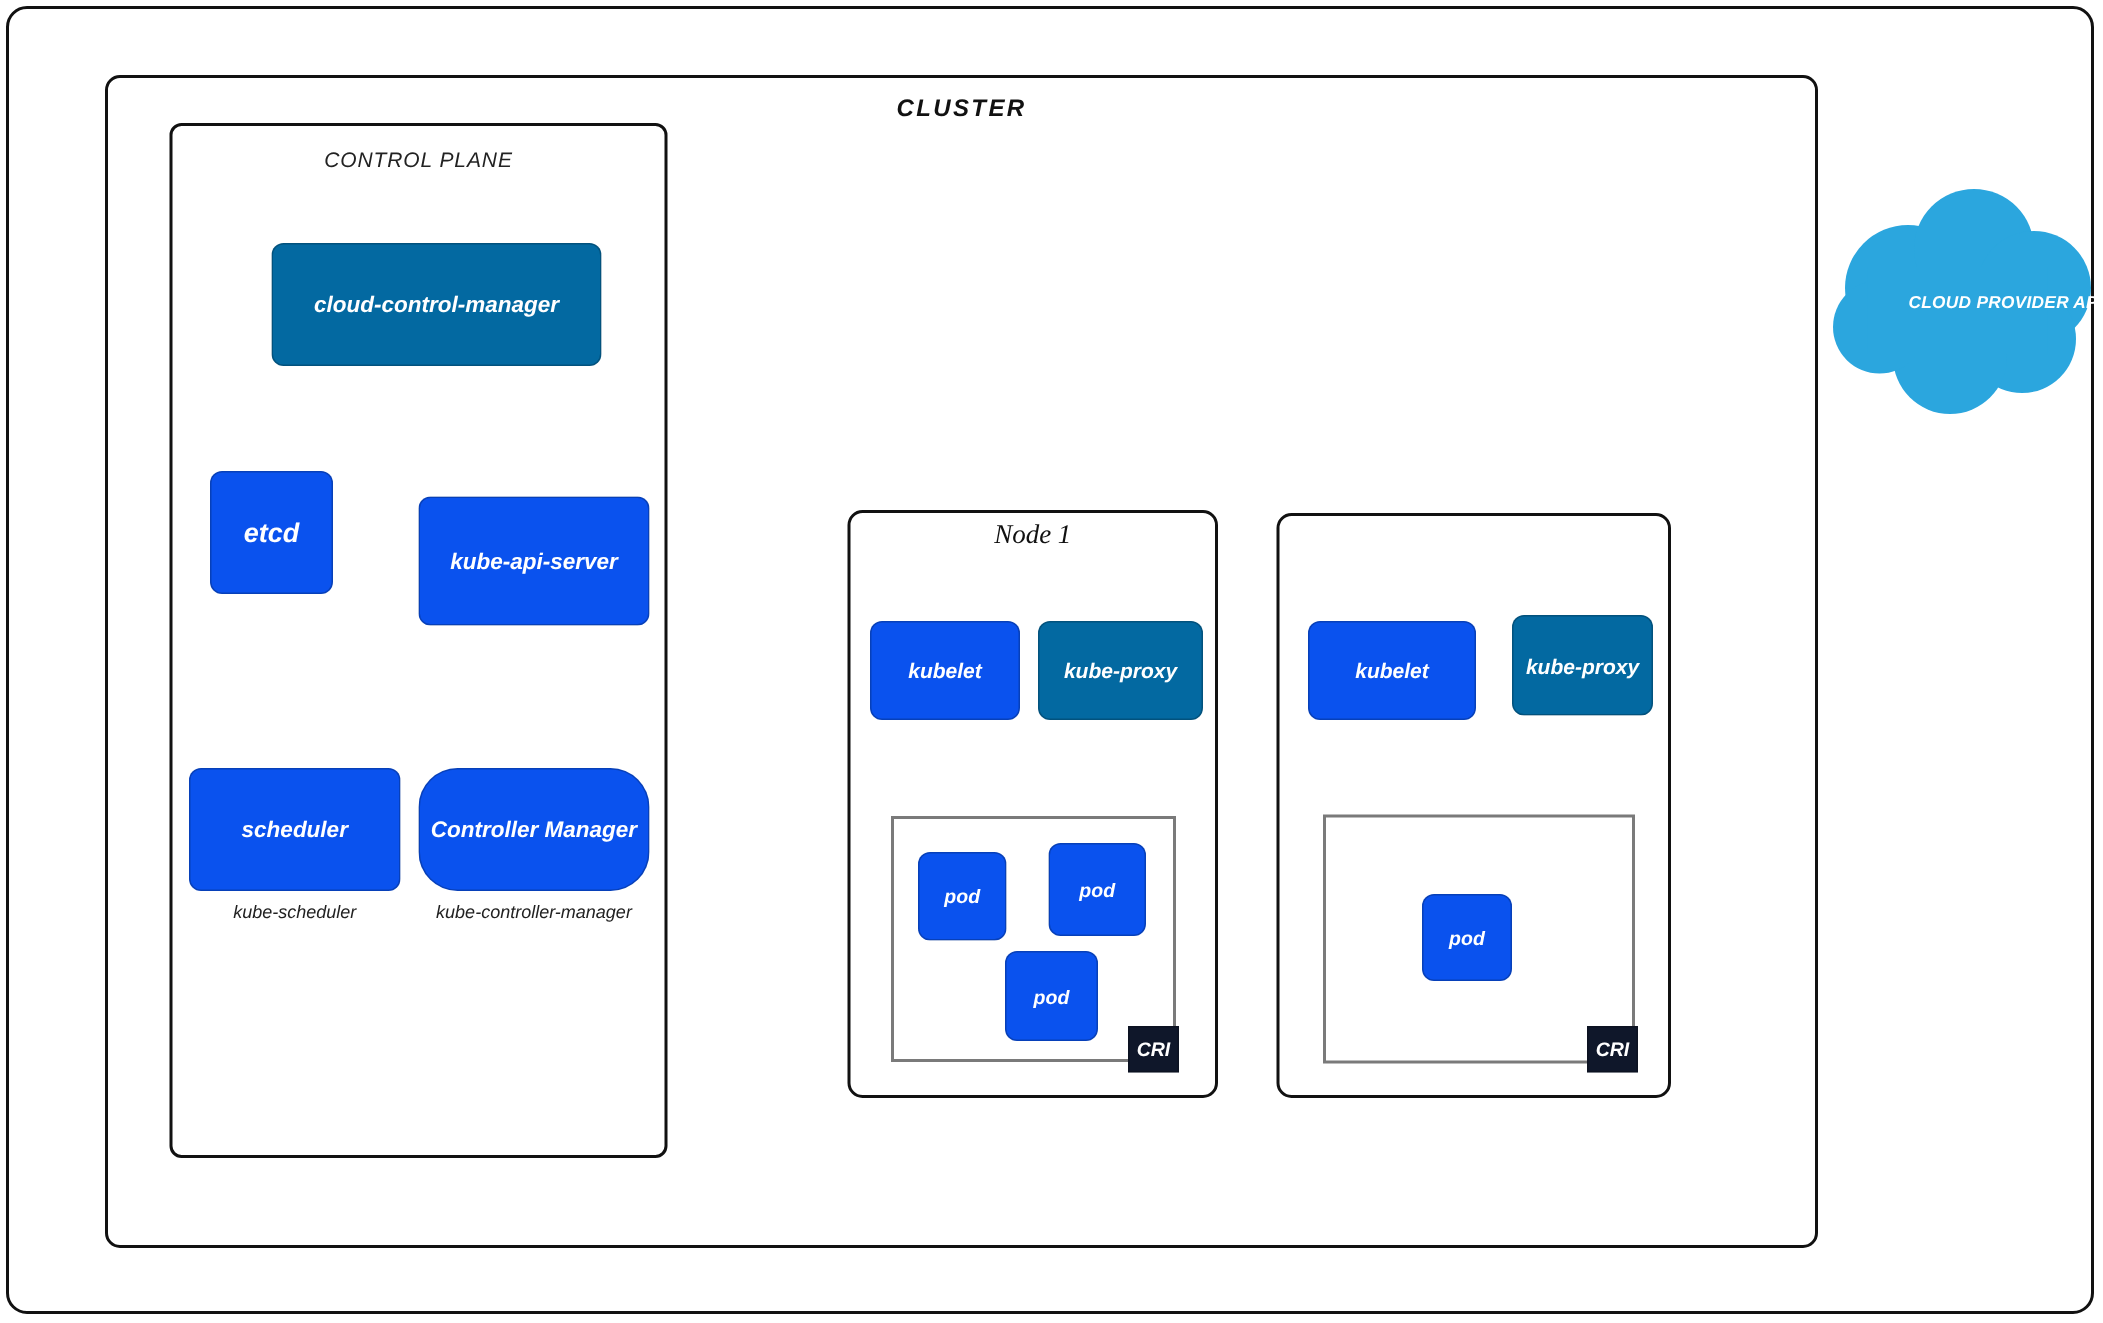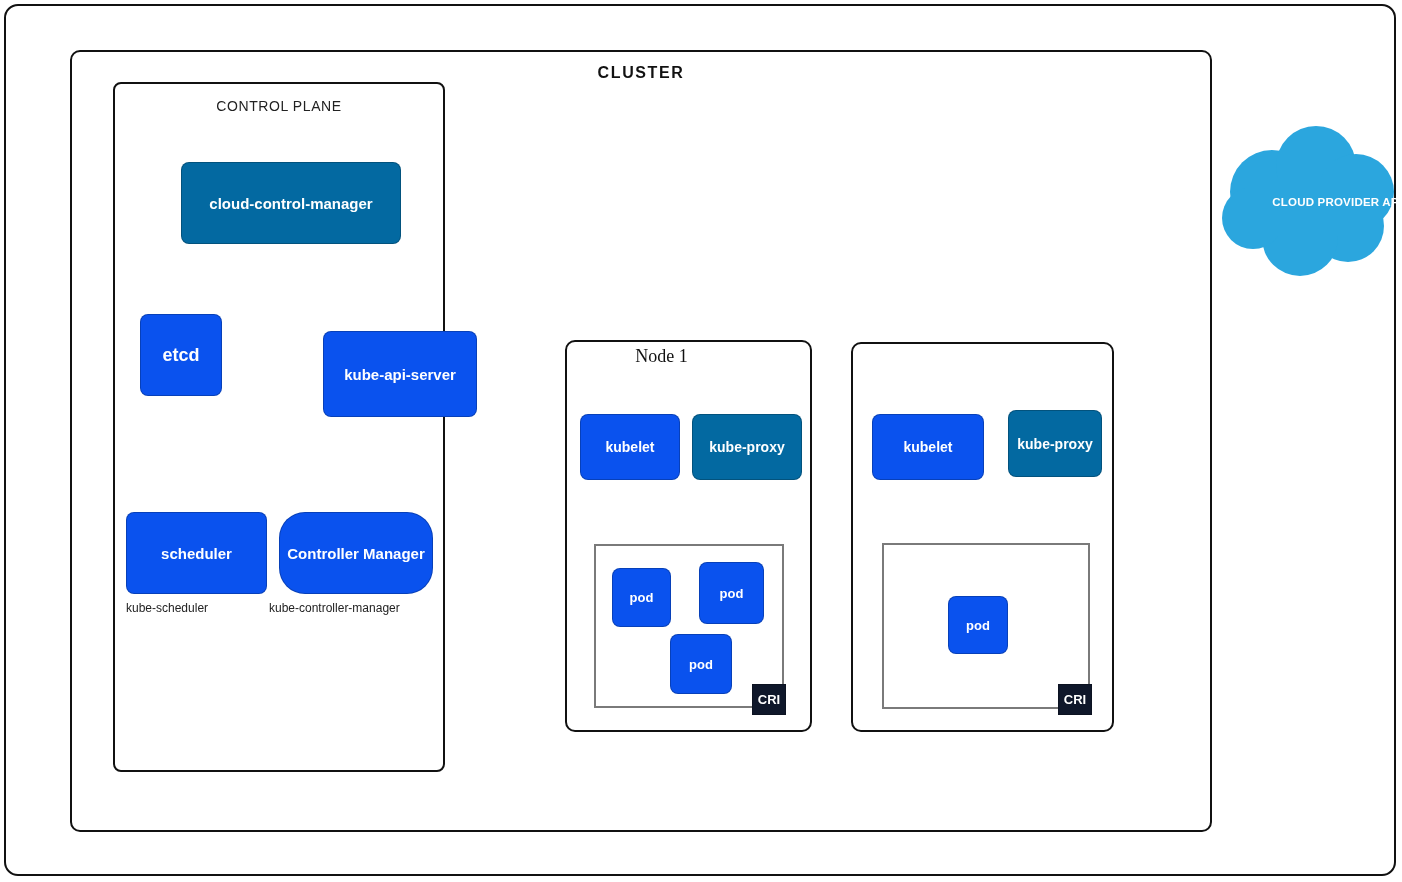--- a/index.html
+++ b/index.html
@@ -1,18 +1,18 @@
 <!DOCTYPE html>
 <html><head>
 <meta charset="utf-8">
 <style>
   html,body{margin:0;padding:0;background:#ffffff;}
   body{width:1402px;height:882px;position:relative;overflow:hidden;
        font-family:"Liberation Sans",sans-serif;}
-  #stage{position:absolute;left:0;top:0;width:1381px;height:882px;}
+  #stage{position:absolute;left:0;top:0;width:1381px;height:882px;font-style:italic;}
 
   .svg-layer{position:absolute;left:0;top:0;width:1402px;height:882px;pointer-events:none;}
 
   .outer-frame{position:absolute;left:4px;top:4px;width:1392px;height:872px;
     border:2px solid #111111;border-radius:14px;box-sizing:border-box;}
 
   .cluster-box{position:absolute;left:70px;top:50px;width:1142px;height:782px;
     border:2px solid #111111;border-radius:10px;box-sizing:border-box;background:#fff;}
 
   .cluster-title{position:absolute;left:70px;top:64px;width:1142px;text-align:center;
@@ -27,21 +27,21 @@
     box-sizing:border-box;background:#fff;}
   .node-title{position:absolute;text-align:center;font-family:"Liberation Serif",serif;
     font-size:18px;color:#111;}
 
   .nodebox{position:absolute;border-radius:8px;box-sizing:border-box;
     display:flex;align-items:center;justify-content:center;text-align:center;
     color:#ffffff;font-weight:bold;border:1px solid rgba(0,0,0,0.22);}
   .dark{background:#0a52ee;}
   .light{background:#0369a1;}
 
-  .caption{position:absolute;text-align:left;font-size:12px;color:#222;}
+  .caption{position:absolute;text-align:center;font-size:12px;color:#222;}
 
   .cri-container{position:absolute;border:2px solid #7a7a7a;box-sizing:border-box;background:#fff;}
   .cri-badge{position:absolute;background:#0f172a;color:#fff;font-weight:bold;font-size:13px;
     display:flex;align-items:center;justify-content:center;border:1px solid rgba(0,0,0,0.2);}
 
   .cloud-label{position:absolute;color:#ffffff;font-weight:bold;font-size:11.5px;
     letter-spacing:0.2px;text-align:right;white-space:nowrap;}
 </style>
 </head>
 <body>
@@ -108,30 +108,30 @@
   <div class="cluster-box"></div>
   <div class="cluster-title">CLUSTER</div>
 
   <div class="control-plane-box"></div>
   <div class="control-plane-title">CONTROL PLANE</div>
 
   <div class="nodebox light" style="left:181px;top:162px;width:220px;height:82px;font-size:15px;">cloud-control-manager</div>
 
   <div class="nodebox dark" style="left:140px;top:314px;width:82px;height:82px;font-size:18px;">etcd</div>
 
-  <div class="nodebox dark" style="left:279px;top:331px;width:154px;height:86px;font-size:15px;margin-left:44px;">kube-api-server</div>
+  <div class="nodebox dark" style="left:279px;top:331px;width:154px;height:86px;font-size:15px;">kube-api-server</div>
 
   <div class="nodebox dark" style="left:126px;top:512px;width:141px;height:82px;font-size:15px;">scheduler</div>
   <div class="caption" style="left:126px;top:601px;width:141px;">kube-scheduler</div>
 
   <div class="nodebox dark" style="left:279px;top:512px;width:154px;height:82px;font-size:15px;border-radius:26px;">Controller Manager</div>
   <div class="caption" style="left:269px;top:601px;width:174px;">kube-controller-manager</div>
 
   <div class="node-box" style="left:565px;top:340px;width:247px;height:392px;"></div>
-  <div class="node-title" style="left:538px;top:346px;width:247px;">Node 1</div>
+  <div class="node-title" style="left:565px;top:346px;width:247px;">Node 1</div>
 
   <div class="nodebox dark" style="left:580px;top:414px;width:100px;height:66px;font-size:14px;">kubelet</div>
   <div class="nodebox light" style="left:692px;top:414px;width:110px;height:66px;font-size:14px;">kube-proxy</div>
 
   <div class="cri-container" style="left:594px;top:544px;width:190px;height:164px;"></div>
   <div class="nodebox dark" style="left:612px;top:568px;width:59px;height:59px;font-size:13px;">pod</div>
   <div class="nodebox dark" style="left:699px;top:562px;width:65px;height:62px;font-size:13px;">pod</div>
   <div class="nodebox dark" style="left:670px;top:634px;width:62px;height:60px;font-size:13px;">pod</div>
   <div class="cri-badge" style="left:752px;top:684px;width:32px;height:29px;">CRI</div>
 

